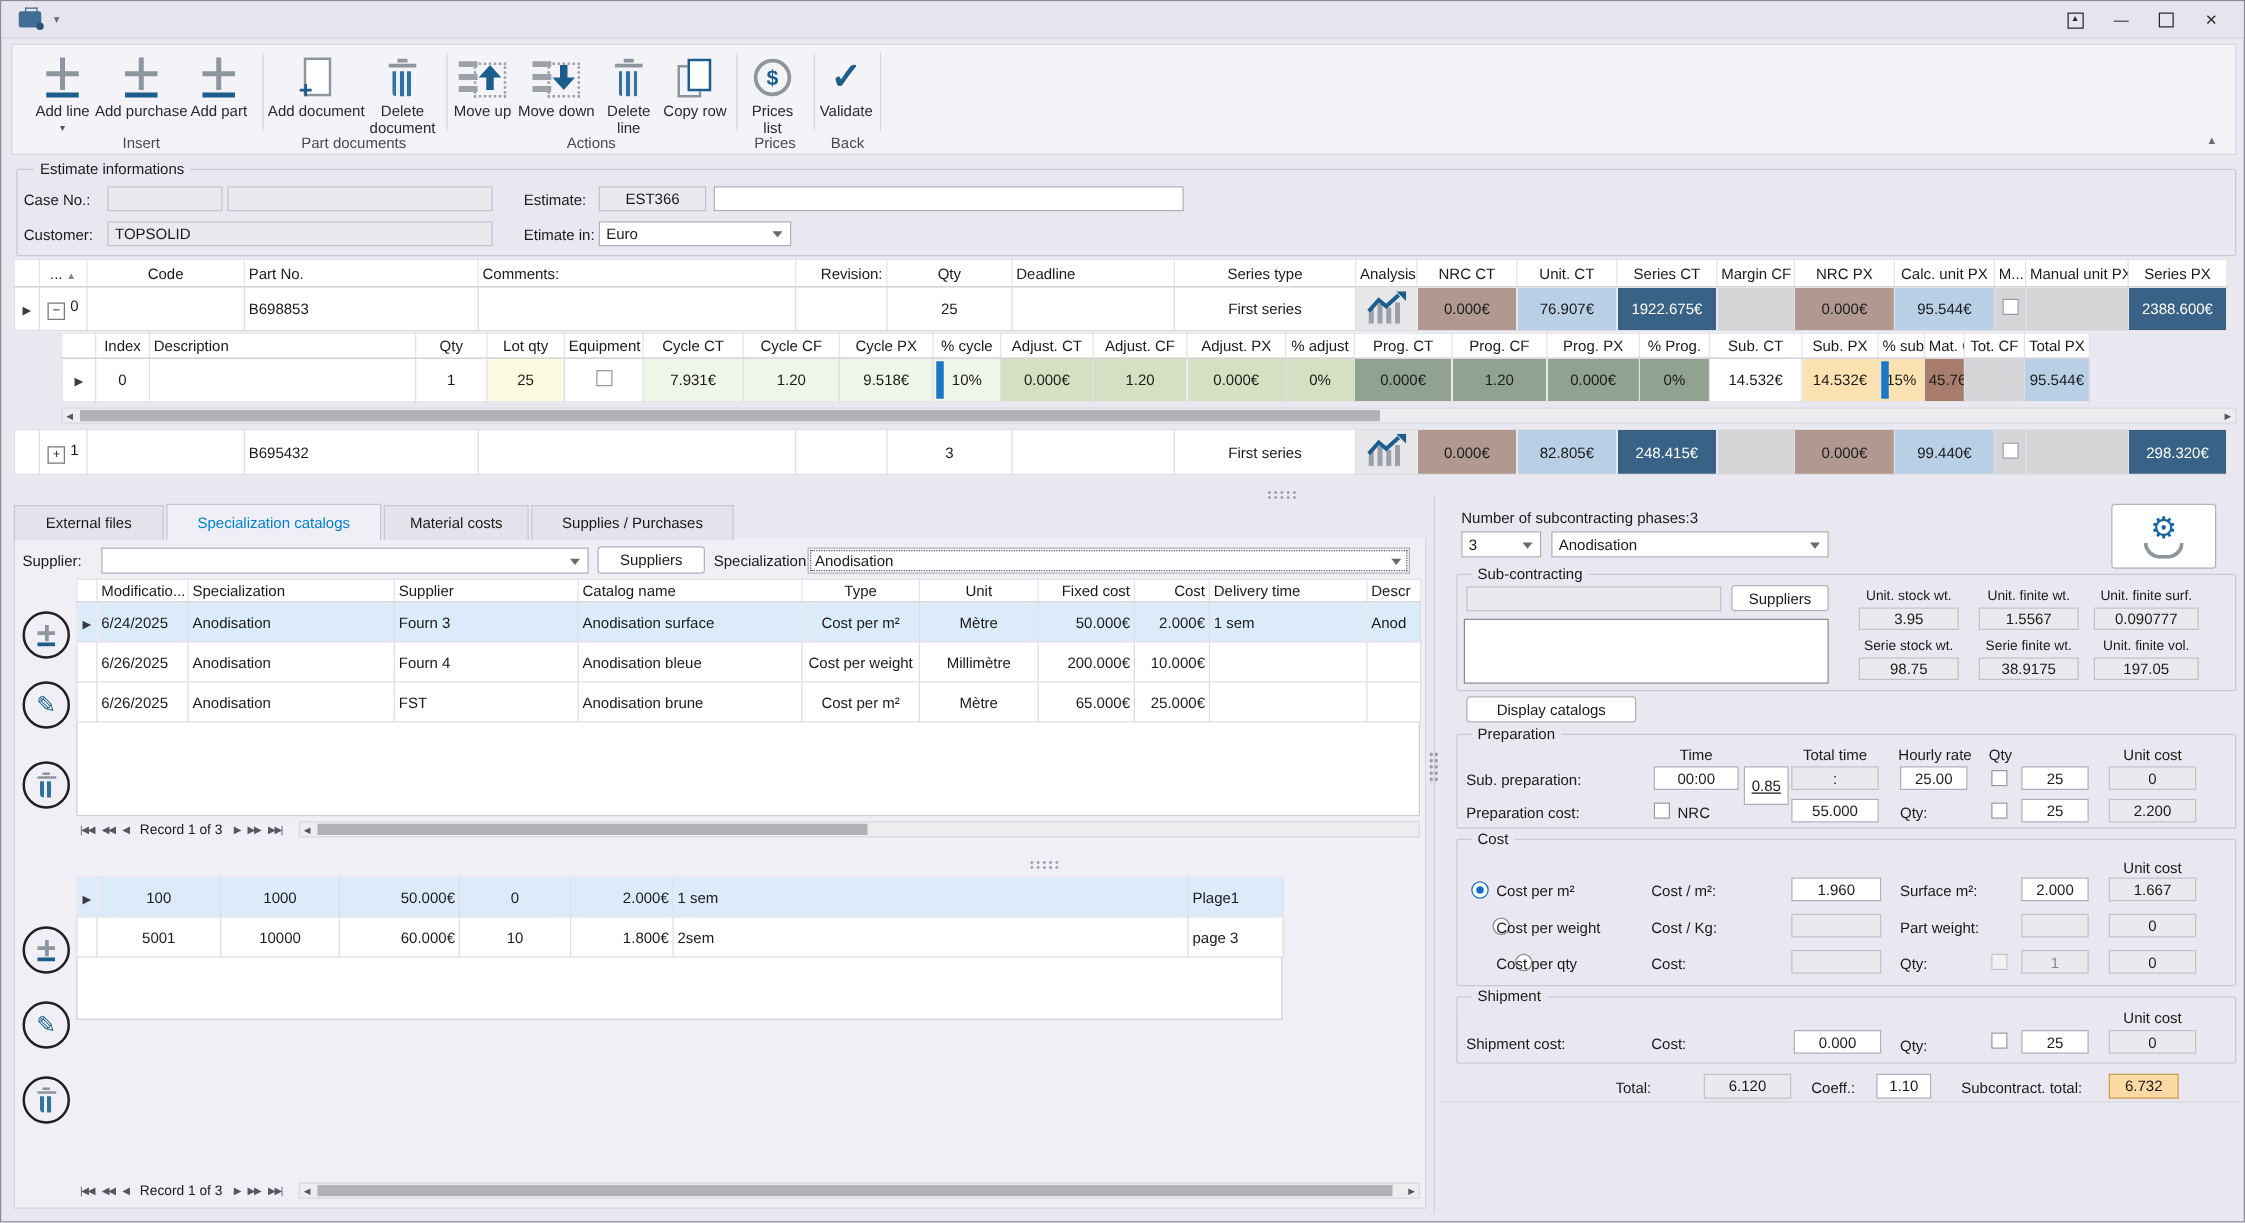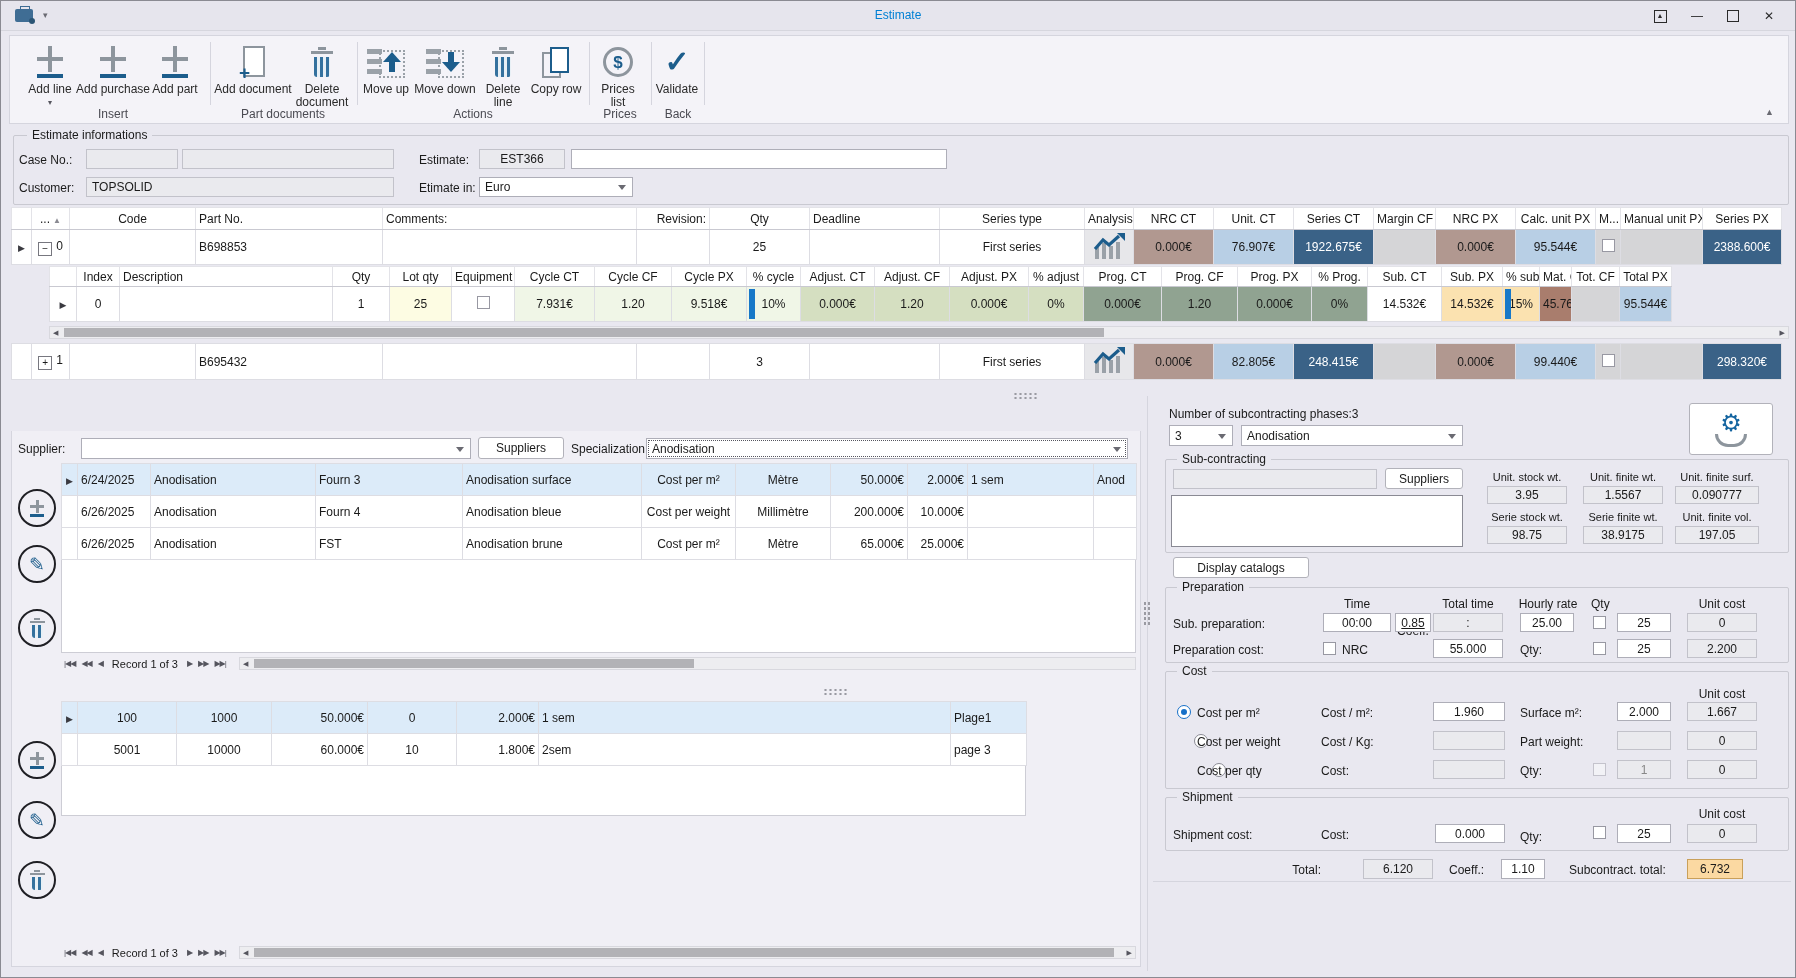--- a/index.html
+++ b/index.html
@@ -114,21 +114,20 @@
 </style>
 </head>
 <body>
 
 <div id="app">
 
   
   <div class="abs titlebar">
     <div class="abs appicon"></div>
     <span class="abs qat-arrow">▾</span>
-    <div class="abs apptitle">Estimate</div>
     <div class="abs winbtn" style="left:1644px;">
         <span class="dockbox" style="font-size:7px;">▲</span>
       </div>
     <div class="abs winbtn" style="left:1681px;">
         <span>—</span>
       </div>
     <div class="abs winbtn" style="left:1717px;">
         <span class="maxbox"></span>
       </div>
     <div class="abs winbtn" style="left:1753px;">
@@ -496,20 +495,23 @@
       <td class="c-dblue">298.320€</td>
     </tr>
   </tbody>
     </table>
 
   
   <div class="abs" style="left:10px;top:430px;width:1130px;height:536px;background:#f0eff5;border:1px solid #d5d5de;border-top:none;"></div>
   <div class="abs dots-h" style="left:1012px;top:391px;"></div>
 
   
+  <div class="abs" style="left:10px;top:402px;height:29px;">
+    <span class="tab" style="width:120px;">External files</span><span class="tab active" style="width:172px;">Specialization catalogs</span><span class="tab" style="width:116px;">Material costs</span><span class="tab" style="width:162px;">Supplies / Purchases</span>
+  </div>
 
   
   <span class="abs slabel" style="left:17px;top:441px;">Supplier:</span>
   <div class="abs combo" style="left:80px;top:437px;width:390px;height:21px;position:absolute;">
       <span></span>
     </div>
   <div class="abs btn" style="left:477px;top:436px;width:86px;height:22px;">Suppliers</div>
   <span class="abs slabel" style="left:570px;top:441px;">Specialization:</span>
   <div class="abs combo dotted" style="left:645px;top:437px;width:482px;height:21px;position:absolute;">
       <span>Anodisation</span>
@@ -525,20 +527,33 @@
         <col style="width:147px">
         <col style="width:179px">
         <col style="width:94px">
         <col style="width:95px">
         <col style="width:77px">
         <col style="width:60px">
         <col style="width:126px">
         <col style="width:43px">
       </colgroup>
     <tbody>
+        <tr style="height:18px;">
+      <th></th>
+      <th class="tl">Modificatio...</th>
+      <th class="tl">Specialization</th>
+      <th class="tl">Supplier</th>
+      <th class="tl">Catalog name</th>
+      <th>Type</th>
+      <th>Unit</th>
+      <th class="tr">Fixed cost</th>
+      <th class="tr">Cost</th>
+      <th class="tl">Delivery time</th>
+      <th class="tl">Descr</th>
+    </tr>
     <tr class="sel" style="height:32px;">
       <td><span class="rowmark">▶</span></td>
       <td class="tl">6/24/2025</td>
       <td class="tl">Anodisation</td>
       <td class="tl">Fourn 3</td>
       <td class="tl">Anodisation surface</td>
       <td>Cost per m²</td>
       <td>Mètre</td>
       <td class="tr">50.000€</td>
       <td class="tr">2.000€</td>
@@ -723,21 +738,21 @@
   <span class="legend" style="left:1176px;top:579px;">Preparation</span>
   <span class="abs slabel" style="left:1322px;top:596px;width:68px;text-align:center;">Time</span>
   <span class="abs slabel" style="left:1392px;top:596px;width:40px;text-align:center;margin-top:27px;">Coeff.</span>
   <span class="abs slabel" style="left:1432px;top:596px;width:70px;text-align:center;">Total time</span>
   <span class="abs slabel" style="left:1517px;top:596px;width:60px;text-align:center;">Hourly rate</span>
   <span class="abs slabel" style="left:1590px;top:596px;">Qty</span>
   <span class="abs slabel" style="left:1686px;top:596px;width:70px;text-align:center;">Unit cost</span>
 
   <span class="abs slabel" style="left:1172px;top:616px;">Sub. preparation:</span>
   <div class="abs field center" style="left:1322px;top:612px;width:68px;height:19px;">00:00</div>
-  <div class="abs field center" style="left:1394px;top:612px;width:36px;height:19px;text-decoration:underline;">0.85</div>
+  <div class="abs field center" style="left:1394px;top:612px;width:36px;height:31px;text-decoration:underline;">0.85</div>
   <div class="abs field gray center" style="left:1432px;top:612px;width:70px;height:19px;">:</div>
   <div class="abs field center" style="left:1519px;top:612px;width:54px;height:19px;">25.00</div>
   <span class="abs cb" style="left:1592px;top:615px;"></span>
   <div class="abs field center" style="left:1616px;top:612px;width:54px;height:19px;">25</div>
   <div class="abs field gray center" style="left:1686px;top:612px;width:70px;height:19px;">0</div>
 
   <span class="abs slabel" style="left:1172px;top:642px;">Preparation cost:</span>
   <span class="abs cb" style="left:1322px;top:641px;"></span>
   <span class="abs slabel" style="left:1341px;top:642px;">NRC</span>
   <div class="abs field center" style="left:1432px;top:638px;width:70px;height:19px;">55.000</div>

